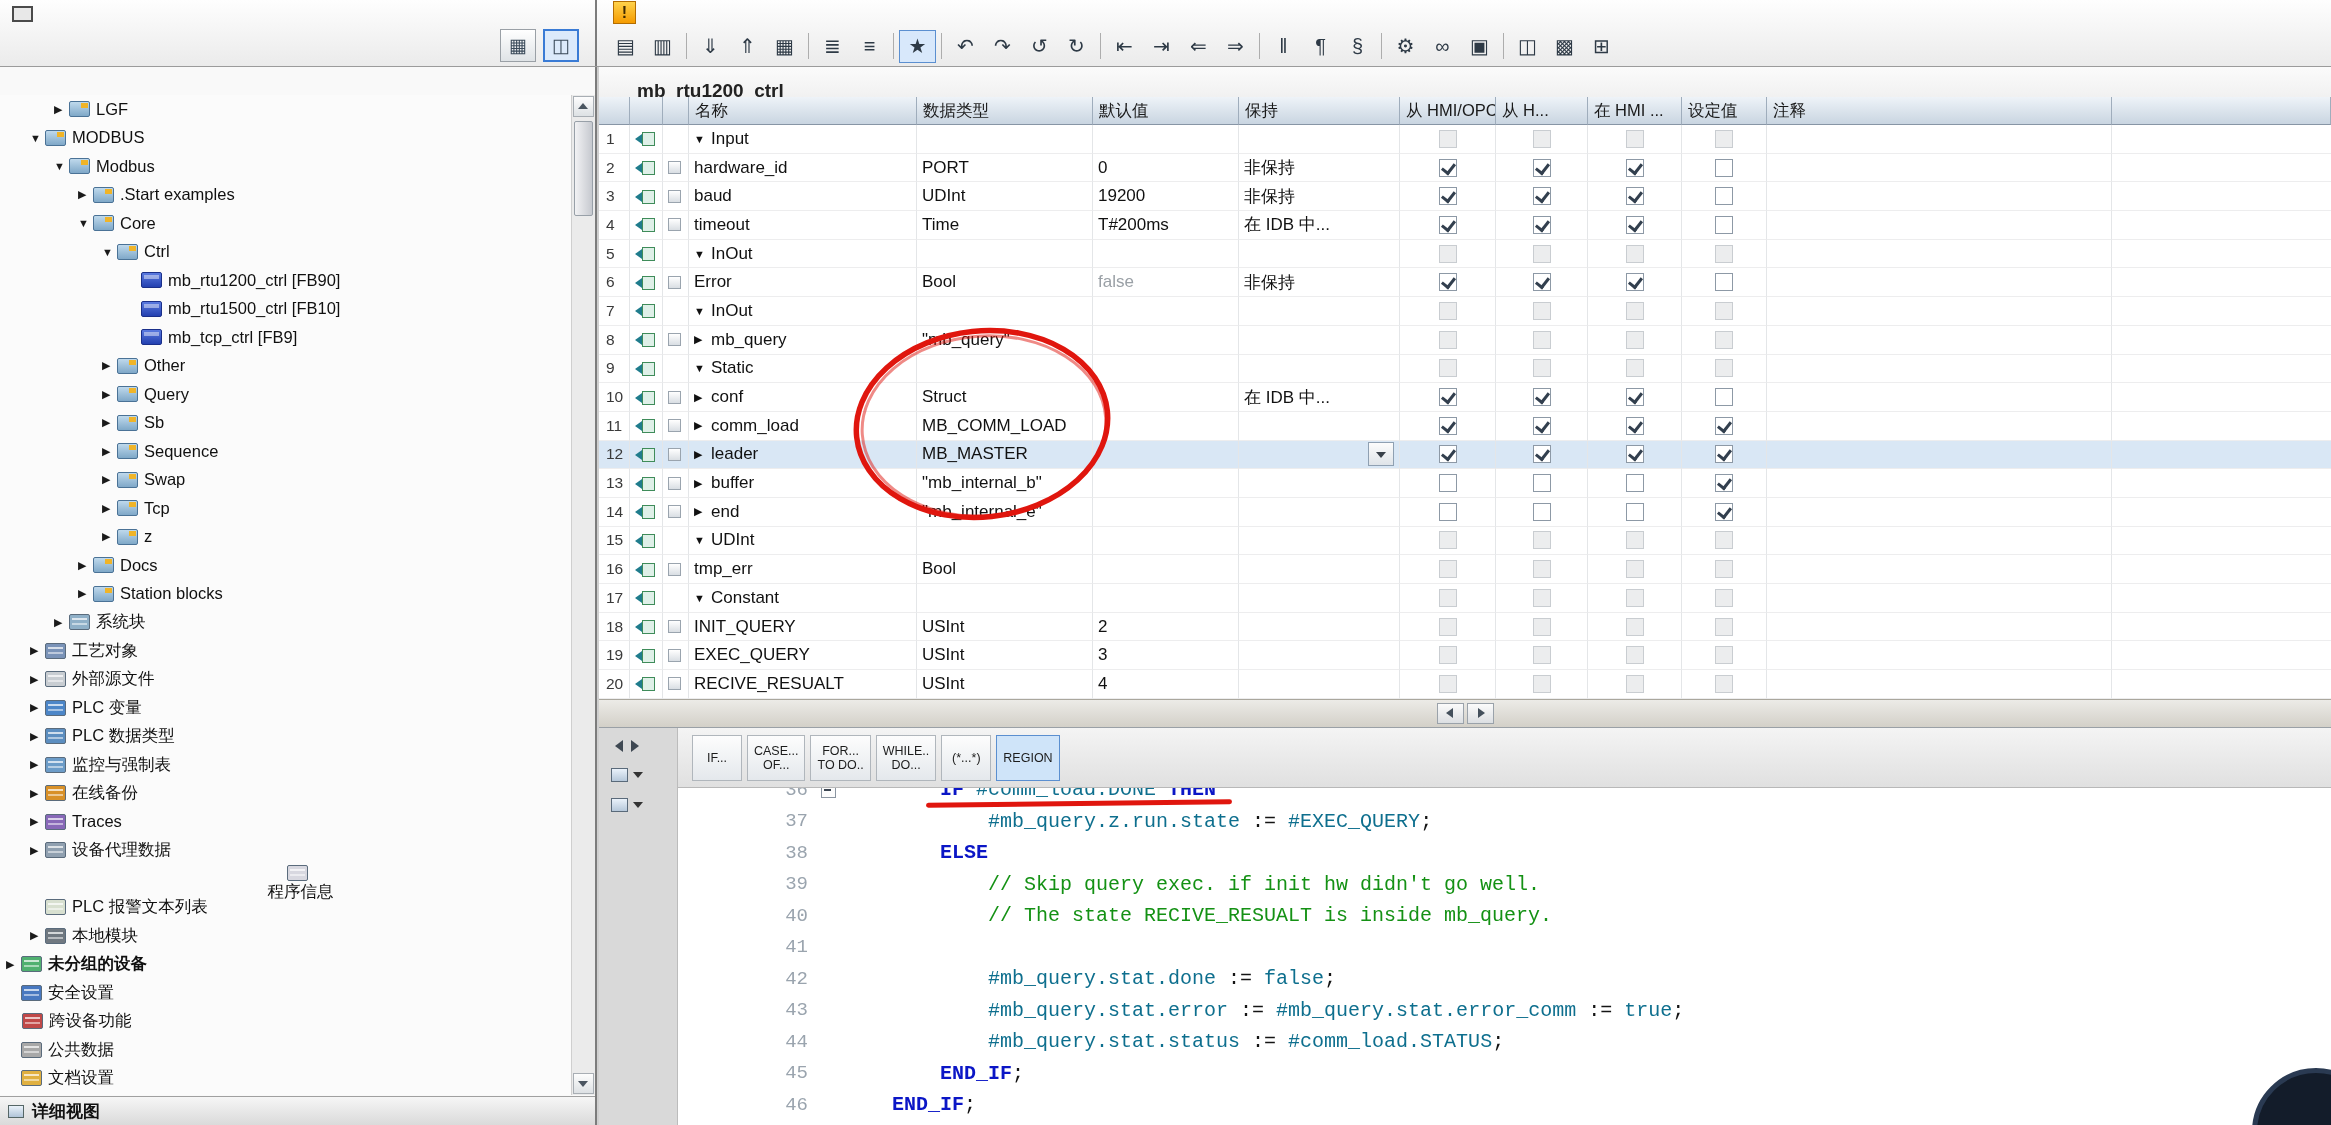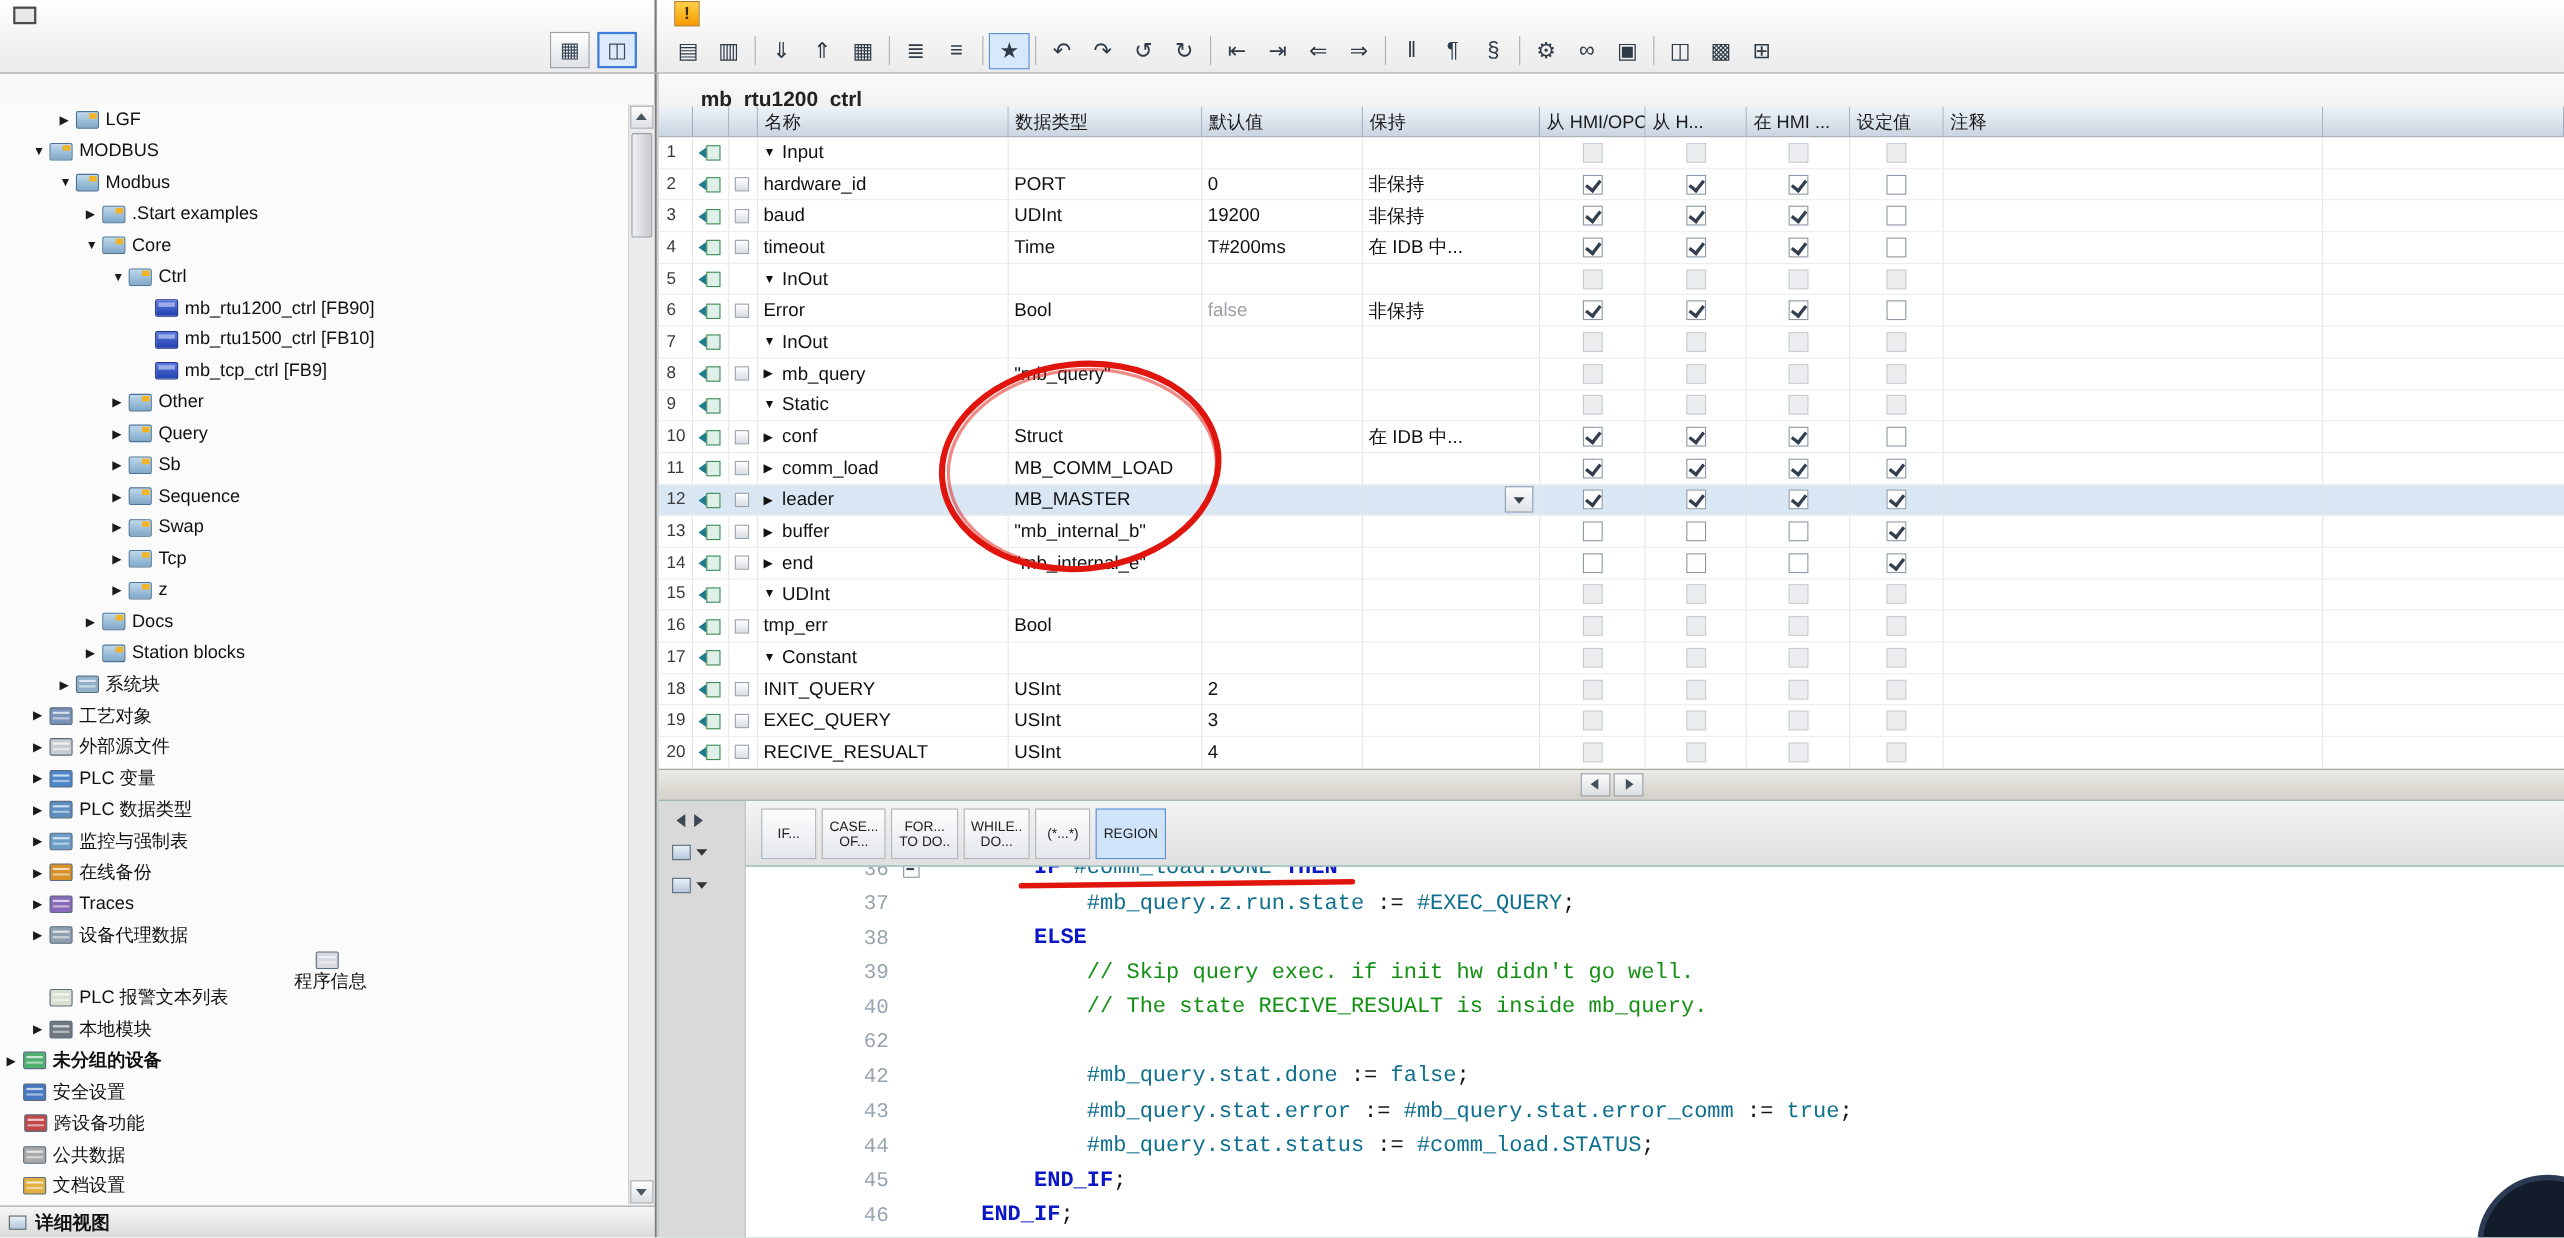--- a/index.html
+++ b/index.html
@@ -68,21 +68,21 @@
   .cb.on::after{content:"";position:absolute;left:4px;top:1px;width:6px;height:10px;border-right:3px solid #323f4e;border-bottom:3px solid #323f4e;transform:rotate(38deg);}
   .cb.dis{background:#ecedee;border-color:#c9cdd1;}
 
   .splitter{position:absolute;left:0;right:0;top:632px;height:29px;background:linear-gradient(#ecebe7,#d3d0c8);border-top:1px solid #aaa79d;border-bottom:1px solid #9aa0a6;}
   .split-btns{position:absolute;left:calc(50% - 28px);top:3px;display:flex;gap:3px;}
   .sbtn{width:27px;height:21px;border:1px solid #9aa2aa;background:linear-gradient(#fbfbfb,#dcdfe2);position:relative;}
   .sbtn.left::after{content:"";position:absolute;left:8px;top:4px;border-top:5px solid transparent;border-bottom:5px solid transparent;border-right:7px solid #44505c;}
   .sbtn.right::after{content:"";position:absolute;left:10px;top:4px;border-top:5px solid transparent;border-bottom:5px solid transparent;border-left:7px solid #44505c;}
 
   
-  .code-pane{position:absolute;left:0;right:0;top:661px;bottom:0;background:#14b8a6;}
+  .code-pane{position:absolute;left:0;right:0;top:661px;bottom:0;background:#84cc16;}
   .code-left{position:absolute;left:0;top:0;bottom:0;width:79px;background:#d9d9d9;border-right:1px solid #bcbcbc;}
   .nav-row{display:flex;gap:8px;padding:12px 0 0 16px;align-items:center;}
   .nav-tri{width:0;height:0;}
   .nav-tri.l{border-top:6px solid transparent;border-bottom:6px solid transparent;border-right:8px solid #3e4852;}
   .nav-tri.r{border-top:6px solid transparent;border-bottom:6px solid transparent;border-left:8px solid #3e4852;}
   .tool-row{display:flex;align-items:center;gap:5px;padding:16px 0 0 12px;}
   .tool-box{width:17px;height:14px;border:1px solid #5a6a7a;background:linear-gradient(#eaf2fa,#b6c8da);}
   .tool-car{width:0;height:0;border-left:5px solid transparent;border-right:5px solid transparent;border-top:6px solid #333;}
   .snippet-bar{position:absolute;left:79px;right:0;top:0;height:60px;background:linear-gradient(#f4f4f4,#e0e0e0);border-bottom:1px solid #b8b8b8;display:flex;align-items:center;gap:5px;padding-left:14px;}
   .snip{min-width:50px;height:46px;border:1px solid #b0b6bc;background:linear-gradient(#fdfdfd,#e4e8ec);font-family:inherit;font-size:12.5px;line-height:14px;color:#1c1c1c;display:flex;align-items:center;justify-content:center;text-align:center;white-space:pre-line;padding:0 6px;cursor:default;}
@@ -1043,21 +1043,21 @@
             <span class="lnum">39</span>
             <span class="fold"></span>
             <span class="ctext"><span class="tk-sp">            </span><span class="tk-cm">// Skip query exec. if init hw didn't go well.</span></span>
           </div>
           <div class="code-line">
             <span class="lnum">40</span>
             <span class="fold"></span>
             <span class="ctext"><span class="tk-sp">            </span><span class="tk-cm">// The state RECIVE_RESUALT is inside mb_query.</span></span>
           </div>
           <div class="code-line">
-            <span class="lnum">62</span>
+            <span class="lnum">41</span>
             <span class="fold"></span>
           </div>
           <div class="code-line">
             <span class="lnum">42</span>
             <span class="fold"></span>
             <span class="ctext"><span class="tk-sp">            </span><span class="tk-vr">#mb_query.stat.done</span><span class="tk-pl"> := </span><span class="tk-vr">false</span><span class="tk-pl">;</span></span>
           </div>
           <div class="code-line">
             <span class="lnum">43</span>
             <span class="fold"></span>

